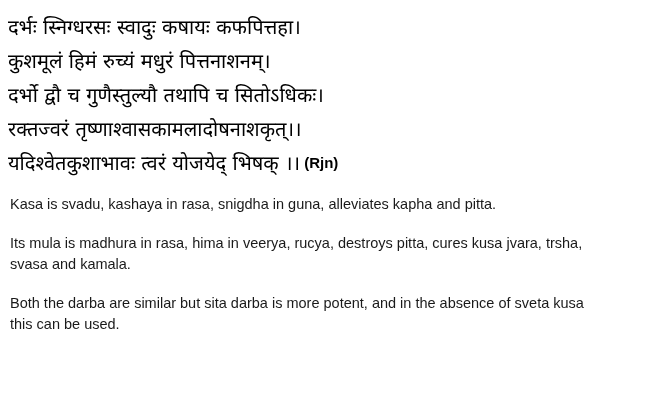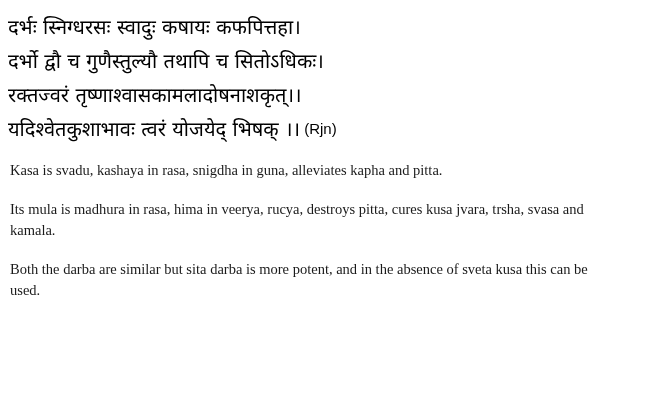--- a/index.html
+++ b/index.html
@@ -28,48 +28,51 @@
     font-family: "DejaVu Sans", sans-serif;
     font-size: 20px;
     line-height: 33px;
     color: #000000;
     white-space: nowrap;
     letter-spacing: 0px;
   }
   .verse-line .ref {
     font-family: "Liberation Sans", sans-serif;
     font-size: 15px;
-    font-weight: normal;
+    font-weight: bold;
     color: #000000;
     vertical-align: 2px;
     padding-left: 4px;
   }
   .prose-block {
     padding: 14px 10px 0 10px;
   }
   .prose-para {
-    font-family: Liberation Serif, serif;
+    font-family: Liberation Sans, sans-serif;
     font-size: 14.5px;
     line-height: 21px;
     color: #1a1a1a;
     margin: 0 0 18px 0;
     max-width: 600px;
   }
   .prose-para:last-child {
     margin-bottom: 0;
   }
 </style>
 </head>
 <body>
 
 <div class="page">
 
   <div class="verse-block">
     <div class="verse-line">
       <span>दर्भः स्निग्धरसः स्वादुः कषायः कफपित्तहा।</span><span class="ref"></span>
+    </div>
+    <div class="verse-line">
+      <span>कुशमूलं हिमं रुच्यं मधुरं पित्तनाशनम्।</span><span class="ref"></span>
     </div>
     <div class="verse-line">
       <span>दर्भो द्वौ च गुणैस्तुल्यौ तथापि च सितोऽधिकः।</span><span class="ref"></span>
     </div>
     <div class="verse-line">
       <span>रक्तज्वरं तृष्णाश्वासकामलादोषनाशकृत्।।</span><span class="ref"></span>
     </div>
     <div class="verse-line">
       <span>यदिश्वेतकुशाभावः त्वरं योजयेद् भिषक् ।।</span><span class="ref">(Rjn)</span>
     </div>

